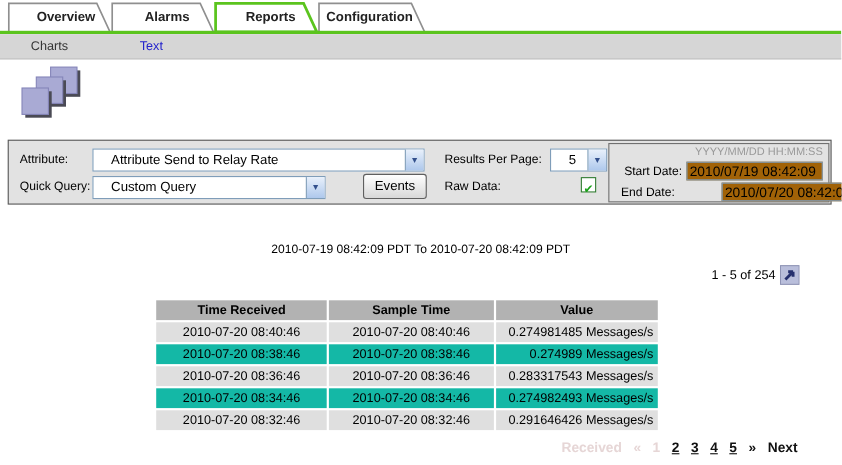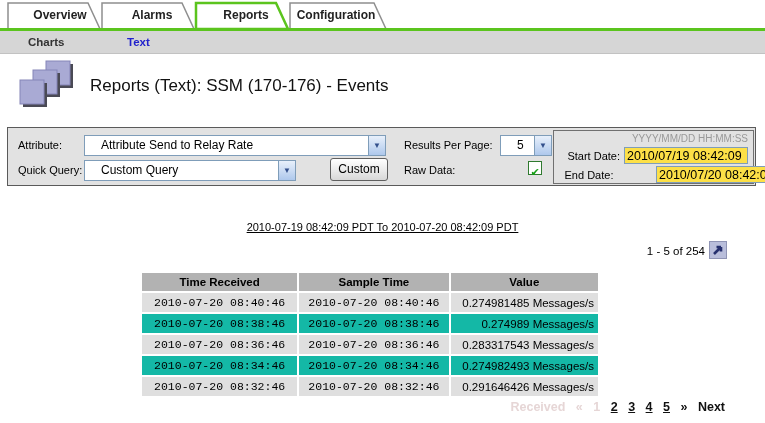--- a/index.html
+++ b/index.html
@@ -10,21 +10,21 @@
   
   .tabbar { position: absolute; left:0; top:0; width:765px; height:31px; }
   .tabbar svg { position:absolute; left:0; top:0; }
   .tab-label { position:absolute; top:8px; width:104px; text-align:center;
     font-size:12px; font-weight:bold; color:#222; cursor:pointer; }
   .tab-label.cfg { width:96px;text-align:center; }
 
   
   .subnav { position:absolute; left:0; top:31px; width:765px; height:23px;
     background:#d6d6d6; border-bottom:1px solid #c2c2c2; }
-  .subnav span { position:absolute; top:5px; font-size:11.5px; cursor:pointer;font-weight:bold; }
+  .subnav span { position:absolute; top:5px; font-size:11.5px; cursor:pointer; }
   .subnav .charts { left:28px; color:#333; }
   .subnav .textlink { left:127px; color:#2222cc; }
 
   
   .pagehead-icon { position:absolute; left:18px; top:59px; }
   .page-title { position:absolute; left:90px; top:76px; font-size:17px;
     font-weight:normal; color:#111; }
 
   
   .panel { position:absolute; left:7px; top:127px; width:749px; height:59px;
@@ -42,41 +42,41 @@
   .checkbox { position:absolute; left:520px; top:33px; width:14px; height:14px;
     background:#fff; border:1px solid #2f7a2f; text-align:center; cursor:pointer; }
   .checkbox span { color:#18a018; font-size:11px; font-weight:bold; line-height:12px; }
   .datebox { position:absolute; left:545px; top:2px; width:201px; height:54px;
     border:1px solid #707070; }
   .datebox .hint { position:absolute; right:5px; top:2px; font-size:10px; color:#999; }
   .datebox label { font-size:11px; }
   .datebox .lbl-start { left:4px; top:19px; width:62px; text-align:right; }
   .datebox .lbl-end   { left:4px; top:38px; width:62px; text-align:center; }
   .datebox input { position:absolute; left:70px; width:124px; height:17px;
-    border:1px solid #7f9db9; background:#fde047; font-size:12.5px;
+    border:1px solid #7f9db9; background:#a16207; font-size:12.5px;
     font-family:"Liberation Sans",sans-serif; color:#000; padding:4px 2px; }
   .datebox .in-start { top:16px; }
   .datebox .in-end   { top:35px;margin-left:32px; }
 
   
   .res-title { position:absolute; left:0; top:203px; width:765px; text-align:center;
     font-size:14px; font-weight:bold; color:#000; }
   .res-sub { position:absolute; left:0; top:221px; width:765px; text-align:center;
-    font-size:11px; color:#000;text-decoration:underline; }
+    font-size:11px; color:#000; }
   .range { position:absolute; right:60px; top:245px; font-size:11.5px; color:#000; }
   .export { position:absolute; left:709px; top:241px; width:18px; height:18px; cursor:pointer; }
 
   table.results { position:absolute; left:140px; top:271px; width:460px;
     border-collapse:separate; border-spacing:2px; }
   table.results th { background:#b2b2b2; font-size:11.5px; font-weight:bold;
     color:#000; padding:3px 4px; text-align:center; }
   table.results td { font-size:11.5px; color:#000; padding:3px 4px; }
   table.results tr.odd  td { background:#dfdfdf; }
   table.results tr.even td { background:#14b8a6; }
-  td.c { text-align:center;font-family:Liberation Mono, monospace; } td.r { text-align:right; padding-right:7px; }
+  td.c { text-align:center; } td.r { text-align:right; padding-right:7px; }
   .col1{width:156px;} .col2{width:150px;} .col3{width:148px;}
 
   
   .pagination { position:absolute; right:40px; top:400px; font-size:12.5px;
     font-weight:bold; white-space:nowrap; }
   .pagination span { margin-left:7px; }
   .pg-dis { color:#e6d6d6; }
   .pg-link { color:#111; text-decoration:underline; cursor:pointer; }
   .pg-nav { color:#111; cursor:pointer; }
 </style>
@@ -105,36 +105,35 @@
   </div>
 
   <svg class="pagehead-icon" width="58" height="54">
     <rect x="31" y="5" width="24" height="24" fill="#4a4a55"></rect>
     <rect x="28" y="2" width="24" height="24" fill="#a9aad4" stroke="#8585b8" stroke-width="1"></rect>
     <rect x="18" y="14" width="24" height="24" fill="#4a4a55"></rect>
     <rect x="15" y="11" width="24" height="24" fill="#a9aad4" stroke="#8585b8" stroke-width="1"></rect>
     <rect x="5" y="24" width="24" height="24" fill="#4a4a55"></rect>
     <rect x="2" y="21" width="24" height="24" fill="#a9aad4" stroke="#8585b8" stroke-width="1"></rect>
   </svg>
-  <h1 class="page-title">Reports (Text): SSM (170-176) - Events</h1>
 
   <div class="panel">
     <label style="left:10px; top:11px">Attribute:</label>
     <div class="sel" style="left:76px; top:7px; width:302px">
       <span>Attribute Send to Relay Rate</span>
       <span class="arrow">▼</span>
     </div>
 
     <label style="left:10px; top:36px">Quick Query:</label>
     <div class="sel" style="left:76px; top:32px; width:212px">
       <span>Custom Query</span>
       <span class="arrow">▼</span>
     </div>
 
-    <div class="btn">Custom</div>
+    <div class="btn">Events</div>
 
     <label style="left:396px; top:11px">Results Per Page:</label>
     <div class="sel" style="left:492px; top:7px; width:52px">
       <span>5</span>
       <span class="arrow">▼</span>
     </div>
 
     <label style="left:396px; top:36px">Raw Data:</label>
     <div class="checkbox">
       <span>✔</span>

